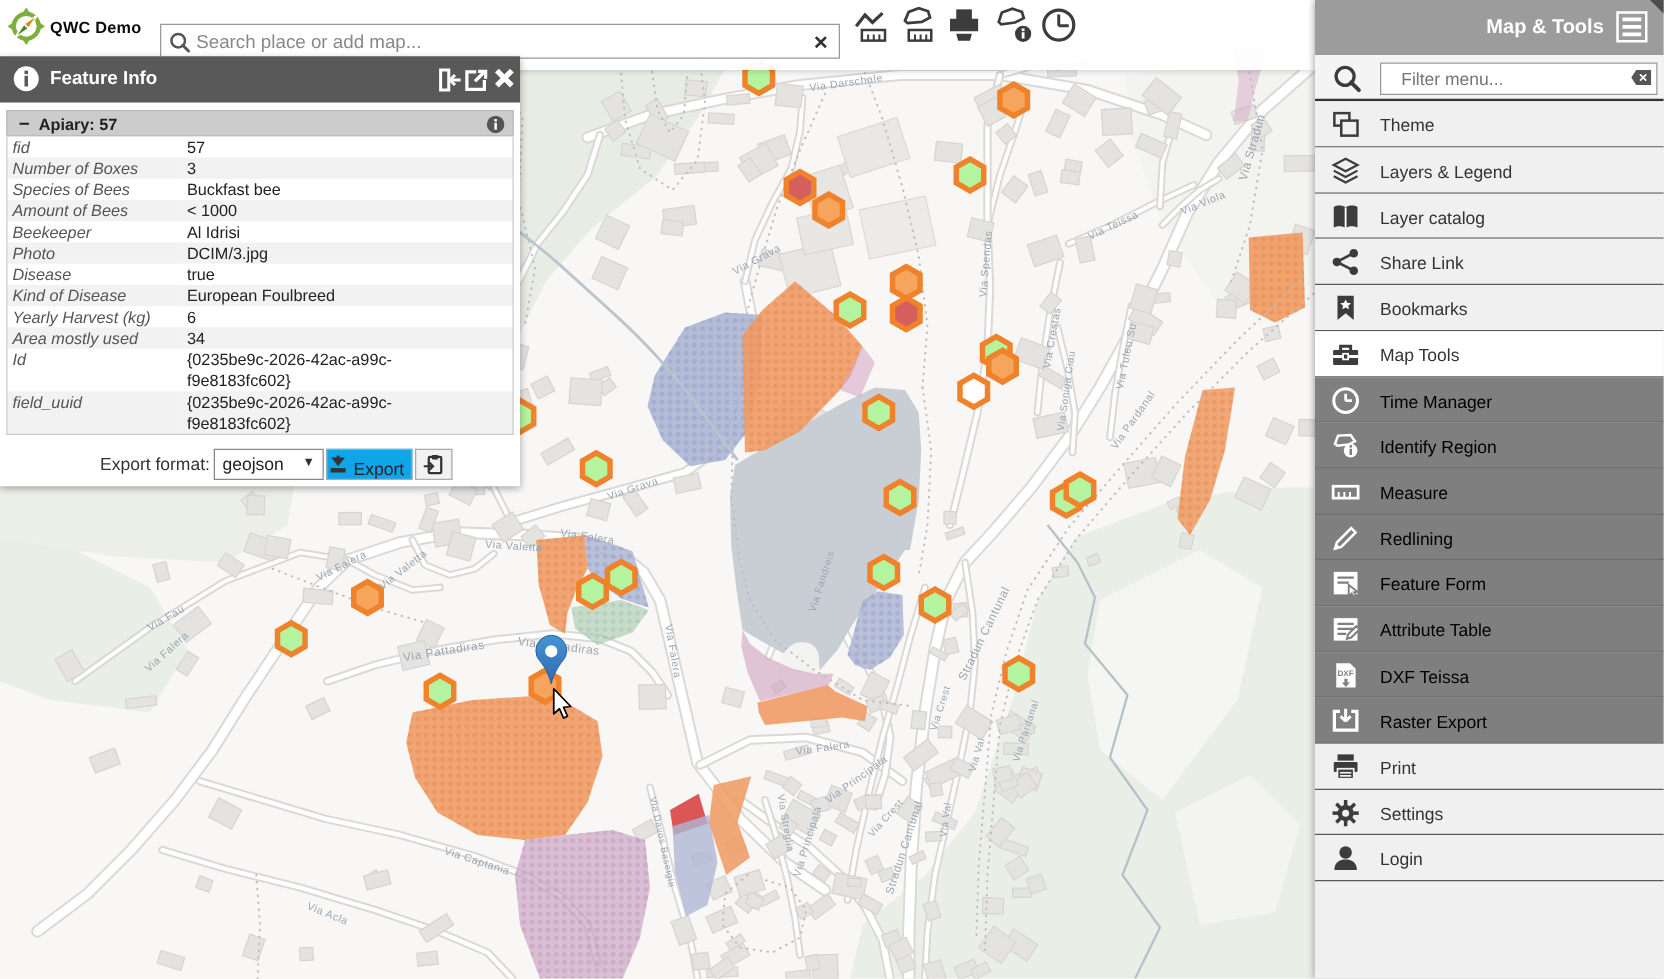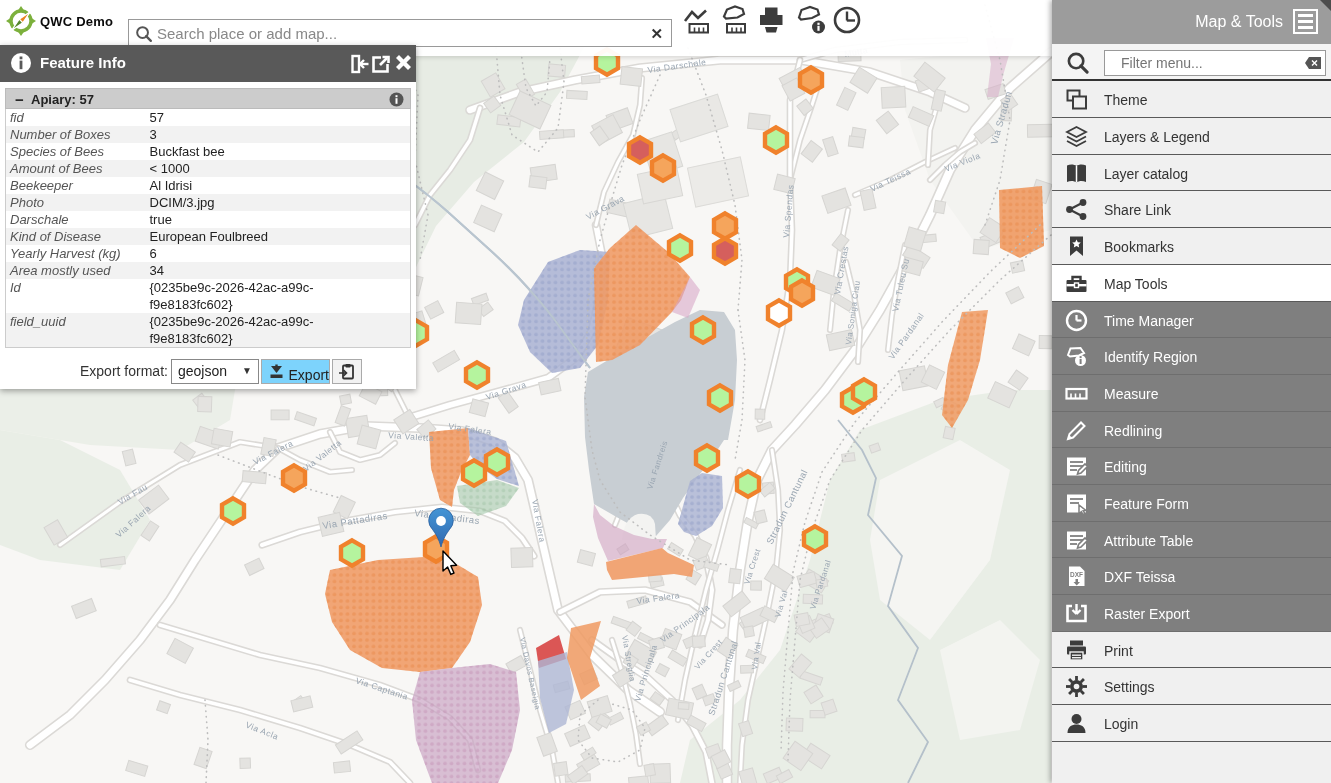--- a/index.html
+++ b/index.html
@@ -22,38 +22,38 @@
 #apiary .t{position:absolute;left:25px;top:3px;font-size:13px;font-weight:bold;color:#222}
 table.attr{width:100%;border-collapse:collapse;border:1px solid #ccc;border-top:none}
 table.attr td{font-size:13px;line-height:17px;padding:0 4px;vertical-align:top}
 table.attr td.k{font-style:italic;color:#555;width:140px}
 table.attr td.v{color:#222}
 table.attr tr.odd{background:#f2f2f2}
 #fip-foot{height:41px;position:relative}
 #fip-foot .lbl{position:absolute;left:80px;top:15px;font-size:14px;color:#333}
 #fip-foot .sel{position:absolute;left:171px;top:11px;width:88px;height:25px;border:1px solid #888;background:#fff;font-size:14px;color:#222;padding:3px 6px}
 #fip-foot .selarrow{position:absolute;left:242px;top:17px;font-size:10px;color:#333}
-#fip-foot .btn{position:absolute;left:261px;top:11px;width:69px;height:25px;background:#7dd3fc;border:1px solid #aaa;font-size:14px;color:#222;text-align:right;padding-top:3px}
+#fip-foot .btn{position:absolute;left:261px;top:11px;width:69px;height:25px;background:#0ea5e9;border:1px solid #aaa;font-size:14px;color:#222;text-align:left;padding-top:3px}
 #fip-foot .btn2{position:absolute;left:332px;top:11px;width:30px;height:25px;background:#f2f2f2;border:1px solid #aaa}
 
 #sidebar{position:absolute;right:0;top:0;width:279px;height:783px;background:#f0f0f0;box-shadow:-2px 0 5px rgba(0,0,0,0.3)}
 #sb-h{height:44px;background:#9c9c9c;position:relative}
-#sb-h .ttl{position:absolute;right:48px;top:13px;color:#fff;font-weight:normal;font-size:16px}
+#sb-h .ttl{position:absolute;right:48px;top:13px;color:#fff;font-weight:bold;font-size:16px}
 #sb-h .burger{position:absolute;right:13px;top:9px;width:25px;height:25px;border:2px solid #fff}
 #sb-h .burger div{height:3px;background:#fff;margin:3px 3px 0 3px}
 #sb-h .corner{position:absolute;right:0;top:0;width:0;height:0;border-left:11px solid transparent;border-top:11px solid #4d4d4d}
 #sb-filter{height:37.4px;background:#f4f4f4;position:relative;border-bottom:2px solid #333}
 #sb-filter input{position:absolute;left:52px;top:6px;width:222px;height:26px;border:1px solid #999;font-size:14px;color:#888;padding:0 22px 0 16px;font-family:"Liberation Sans",sans-serif;background:#fff}
 #sb-filter .clr{position:absolute;right:10px;top:11px}
 #sb-filter .mag{position:absolute;left:14px;top:7px}
 .mi{height:36.7px;position:relative;border-bottom:1px solid #595959;background:#f0f0f0}
 .mi .ic{position:absolute;left:12px;top:6px;width:25px;height:25px}
 .mi .lb{position:absolute;left:52px;top:11px;font-size:14px;font-weight:normal;color:#333}
 .mi.dark{background:#7f7f7f;border-bottom:1px solid #6e6e6e}
-.mi.dark .lb{color:#ffffff}
+.mi.dark .lb{color:#000000}
 .mi.active{background:#fff}
 </style></head>
 <body>
 <div id="app">
 <svg id="map" xmlns="http://www.w3.org/2000/svg" width="1331" height="783" viewBox="0 0 1331 783">
 <defs>
 <path id="hexm" d="M0,-15 L11.3,-8.2 L11.3,8.2 L0,15 L-11.3,8.2 L-11.3,-8.2 Z" transform="translate(0,0)"></path>
 <pattern id="dotsO" width="6.5" height="6.5" patternUnits="userSpaceOnUse">
           <circle cx="3" cy="3" r="1.9" fill="#e98c4e" fill-opacity="0.55"></circle>
         </pattern>
@@ -642,21 +642,21 @@
             </tr>
             <tr>
               <td class="k">Beekeeper</td>
               <td class="v">Al Idrisi</td>
             </tr>
             <tr class="odd">
               <td class="k">Photo</td>
               <td class="v">DCIM/3.jpg</td>
             </tr>
             <tr>
-              <td class="k">Darschale</td>
+              <td class="k">Disease</td>
               <td class="v">true</td>
             </tr>
             <tr class="odd">
               <td class="k">Kind of Disease</td>
               <td class="v">European Foulbreed</td>
             </tr>
             <tr>
               <td class="k">Yearly Harvest (kg)</td>
               <td class="v">6</td>
             </tr>
@@ -792,30 +792,20 @@
         <span class="ic"><svg width="25" height="25" viewBox="0 0 25 25" xmlns="http://www.w3.org/2000/svg">
             <path d="M4 21 L5.5 16 L17 4.5 L20.5 8 L9 19.5 Z" fill="none" stroke="#fff" stroke-width="2"></path>
             <path d="M4 21 L8 19.8 L5.2 17 Z" fill="#fff"></path>
           </svg></span>
         <span class="lb">Redlining</span>
       </div>
 <div class="mi dark">
         <span class="ic"><svg width="25" height="25" viewBox="0 0 25 25" xmlns="http://www.w3.org/2000/svg">
             <rect x="3" y="3.5" width="19" height="18" fill="#fff"></rect>
             <line x1="6" y1="8" x2="19" y2="8" stroke="#7f7f7f" stroke-width="1.8"></line>
-            <line x1="6" y1="12" x2="19" y2="12" stroke="#7f7f7f" stroke-width="1.8"></line>
-            <line x1="6" y1="16" x2="13" y2="16" stroke="#7f7f7f" stroke-width="1.8"></line>
-            <path d="M13.5 20 L14.5 16.5 L21 10 L23.5 12.5 L17 19 Z" fill="#fff" stroke="#7f7f7f" stroke-width="1.6"></path>
-          </svg></span>
-        <span class="lb">Editing</span>
-      </div>
-<div class="mi dark">
-        <span class="ic"><svg width="25" height="25" viewBox="0 0 25 25" xmlns="http://www.w3.org/2000/svg">
-            <rect x="3" y="3.5" width="19" height="18" fill="#fff"></rect>
-            <line x1="6" y1="8" x2="19" y2="8" stroke="#7f7f7f" stroke-width="1.8"></line>
             <line x1="6" y1="12" x2="15" y2="12" stroke="#7f7f7f" stroke-width="1.8"></line>
             <path d="M14 13 L22 21 M14 13 L14 19 M14 13 L20 13" stroke="#7f7f7f" stroke-width="0"></path>
             <path d="M15 14 L15 23 L17.3 20.8 L19 23.5 L20.8 22.3 L19.2 19.8 L22 19.5 Z" fill="#fff" stroke="#7f7f7f" stroke-width="1.5"></path>
           </svg></span>
         <span class="lb">Feature Form</span>
       </div>
 <div class="mi dark">
         <span class="ic"><svg width="25" height="25" viewBox="0 0 25 25" xmlns="http://www.w3.org/2000/svg">
             <rect x="3" y="3.5" width="19" height="18" fill="#fff"></rect>
             <line x1="6" y1="8" x2="19" y2="8" stroke="#7f7f7f" stroke-width="1.8"></line>

